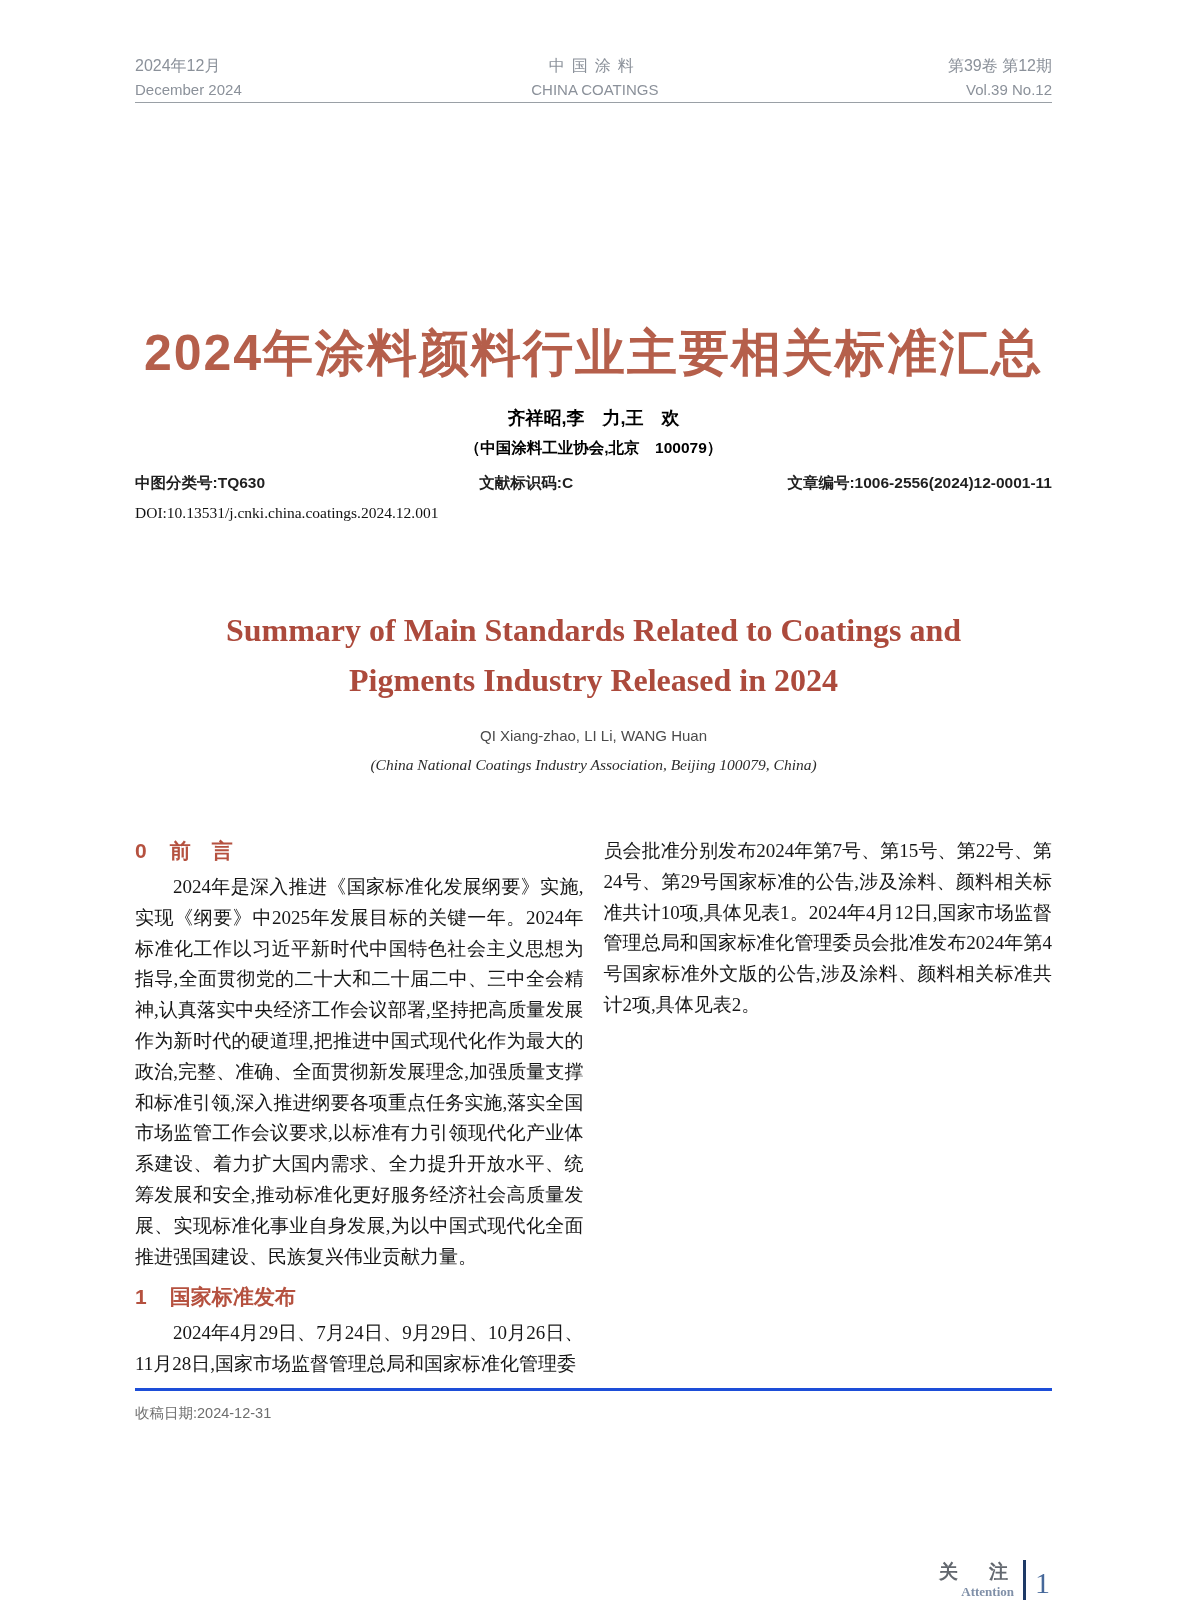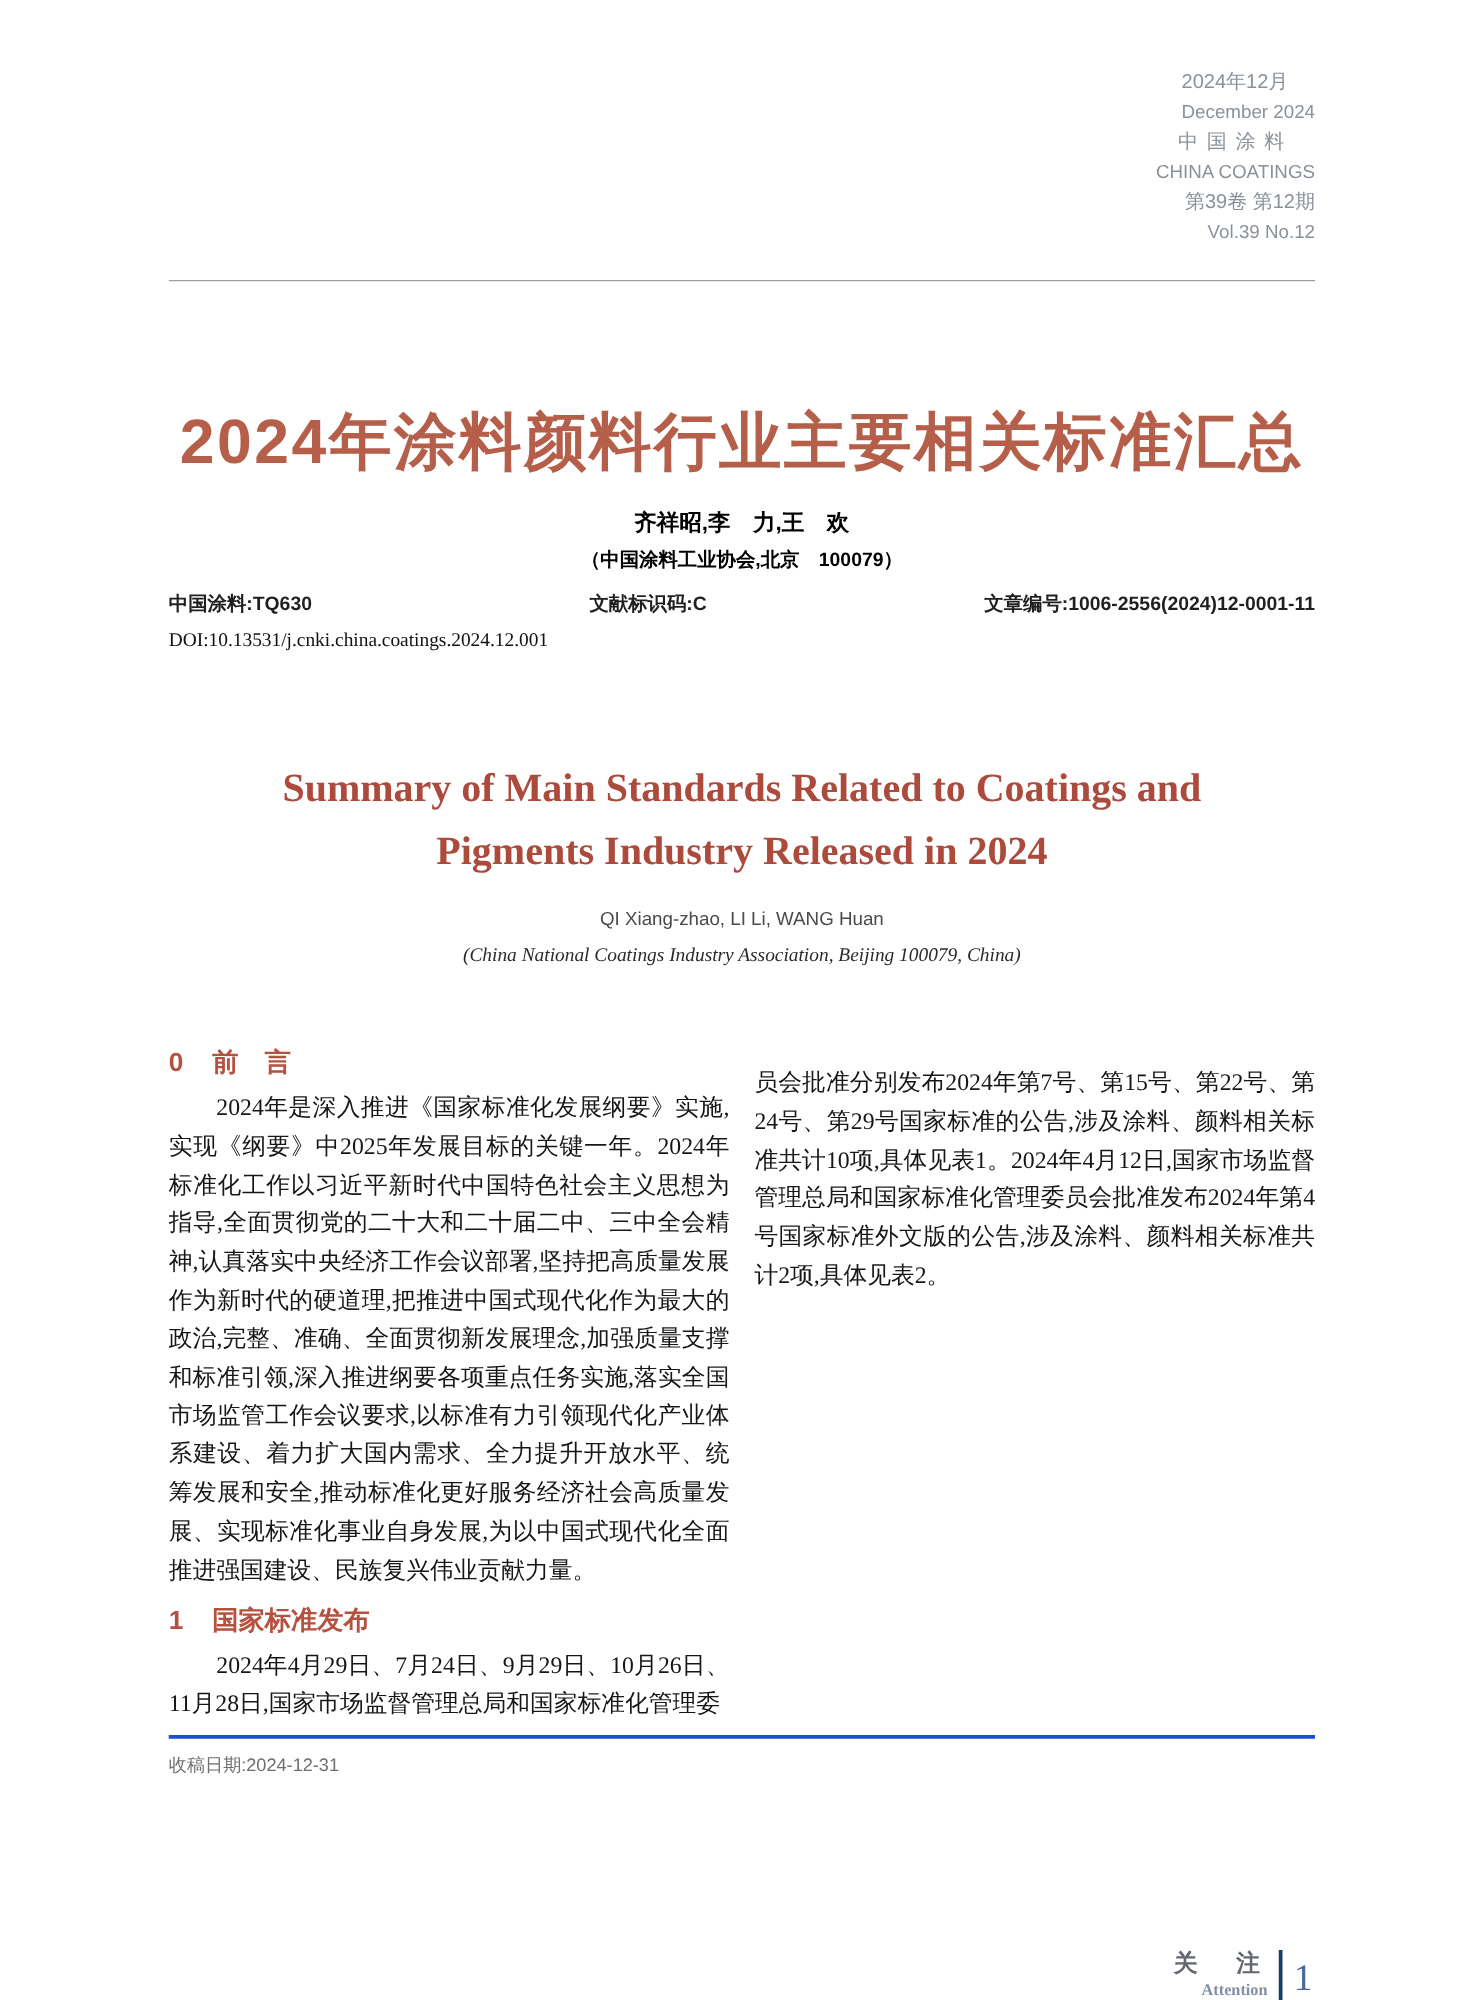--- a/index.html
+++ b/index.html
@@ -7,21 +7,21 @@
     width:1187px;height:1600px;position:relative;background:#ffffff;
     font-family:"Liberation Sans",sans-serif;color:#161616;
     -webkit-font-smoothing:antialiased;
   }
   .abs{position:absolute;}
 
   
   .page-header{
     left:135px;right:135px;top:54px;
     display:flex;justify-content:space-between;align-items:flex-end;
-    color:#8b919a;padding-bottom:26px;border-bottom:1.5px solid #9aa0a6;flex-direction:column;
+    color:#8b919a;padding-bottom:0;border-bottom:1.5px solid #9aa0a6;
   }
   .hdr-col{line-height:24px;font-size:16px;}
   .hdr-col .en{font-size:15px;}
   .hdr-center{text-align:center;}
   .hdr-center .cn{letter-spacing:7px;}
   .hdr-right{text-align:right;}
 
   
   .cn-title{
     top:320px;left:0;width:100%;text-align:center;margin:0;
@@ -57,21 +57,21 @@
     margin:12px 0 8px;font-size:21px;line-height:26px;font-weight:bold;color:#b5513f;
     font-family:"Liberation Sans",sans-serif;
   }
   .col .sec-heading:first-child{margin-top:2px;}
   .sec-num{display:inline-block;margin-right:1.1em;}
   .body-p{
     margin:0;font-family:"Liberation Serif","DejaVu Serif",serif;
     font-size:19px;line-height:30.8px;text-align:justify;color:#161616;
   }
   .indent{text-indent:2em;}
-  .cont{margin-top:16px;}
+  .cont{margin-top:0;}
 
   
   .footnotes{
     top:1388px;left:135px;right:135px;
     border-top:3px solid #1d4ed8;padding-top:9px;
     color:#6e6e6e;font-size:14.5px;line-height:26px;
   }
   .footnotes p{margin:0;}
 
   
@@ -101,21 +101,21 @@
     <div class="cn">第39卷 第12期</div>
     <div class="en">Vol.39 No.12</div>
   </div>
 </header>
 
 <h1 class="abs cn-title">2024年涂料颜料行业主要相关标准汇总</h1>
 <div class="abs authors-cn">齐祥昭,李　力,王　欢</div>
 <div class="abs affil-cn">（中国涂料工业协会,北京　100079）</div>
 
 <div class="abs meta-row">
-  <span>中国涂料:TQ630</span>
+  <span>中图分类号:TQ630</span>
   <span>文献标识码:C</span>
   <span>文章编号:1006-2556(2024)12-0001-11</span>
 </div>
 <div class="abs doi">DOI:10.13531/j.cnki.china.coatings.2024.12.001</div>
 
 <h2 class="abs en-title">
   <span>Summary of Main Standards Related to Coatings and</span><br>
   <span>Pigments Industry Released in 2024</span>
 </h2>
 <div class="abs en-authors">QI Xiang-zhao, LI Li, WANG Huan</div>

